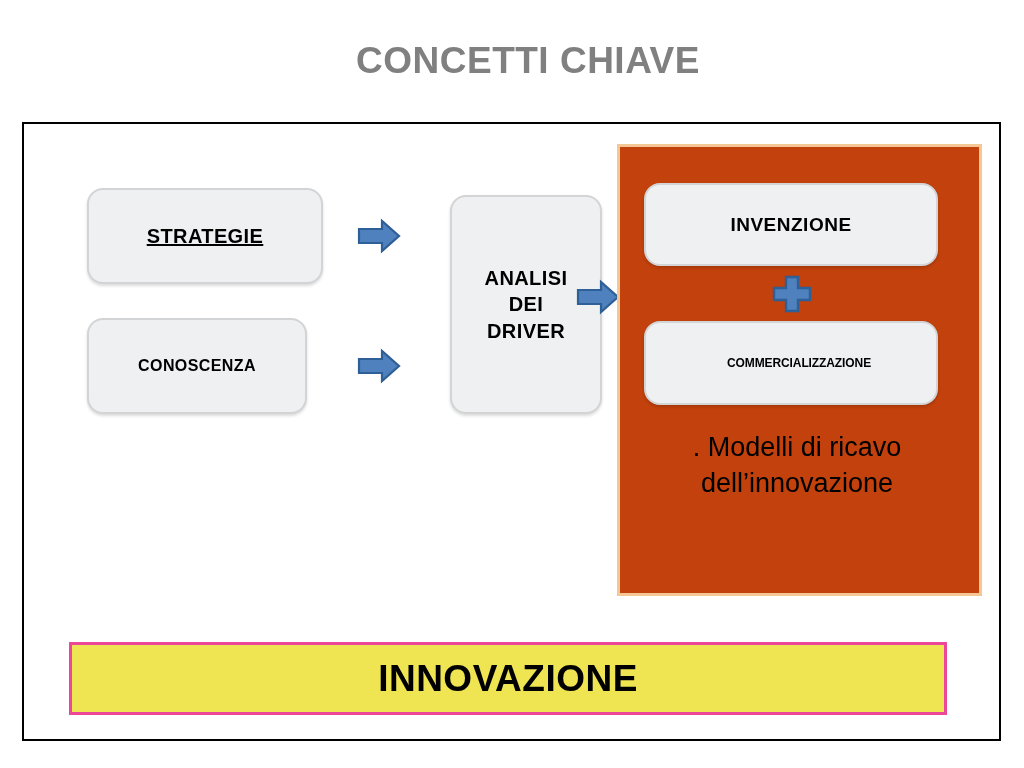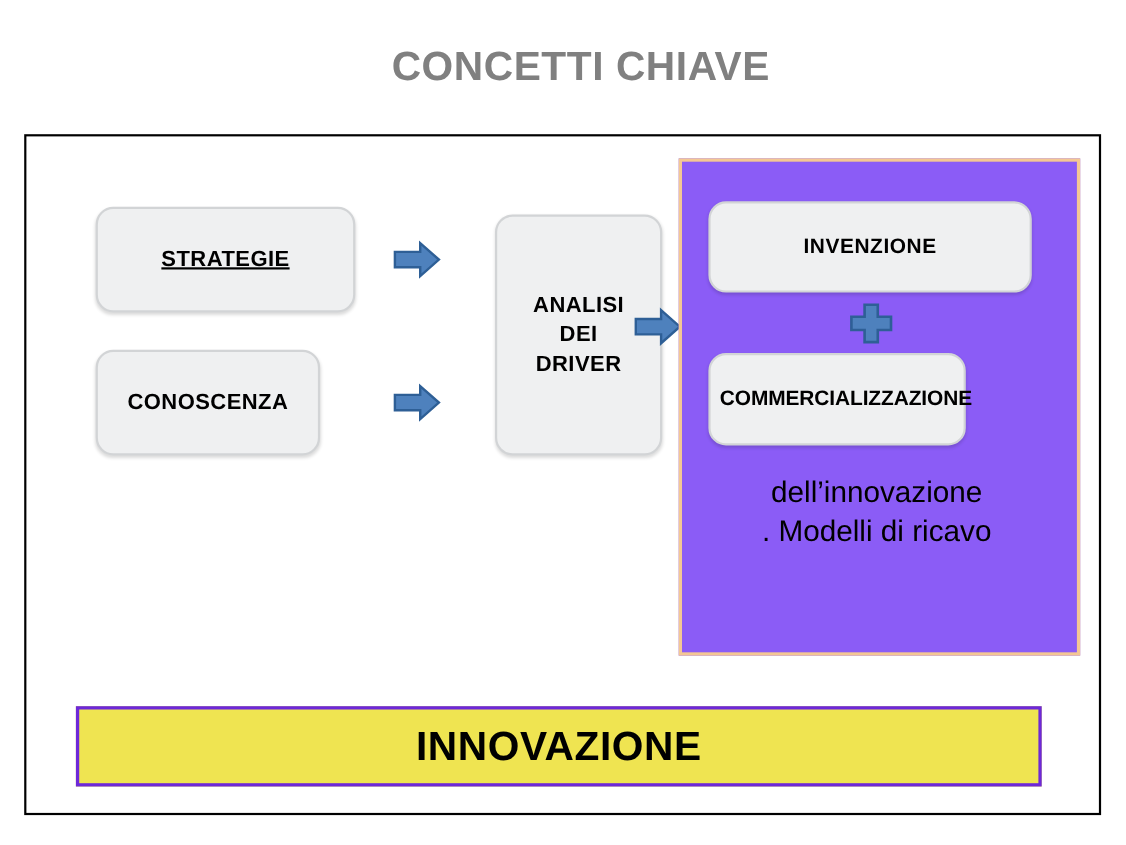--- a/index.html
+++ b/index.html
@@ -55,22 +55,22 @@
     color: #000000;
     font-weight: bold;
     box-shadow: 0 2px 3px rgba(0,0,0,0.14);
   }
 
   #box-strategie {
     left: 63px;  top: 64px;  width: 236px; height: 96px;
     font-size: 20px; letter-spacing: 0.4px; text-decoration: underline;
   }
   #box-conoscenza {
-    left: 63px;  top: 194px; width: 204px; height: 96px;
-    font-size: 20px; letter-spacing: 0.4px;
+    left: 63px;  top: 194px; width: 220px; height: 96px;
+    font-size: 16px; letter-spacing: 0.4px;
   }
   #box-analisi {
     left: 378px; top: 71px;  width: 152px; height: 219px;
     font-size: 20px; line-height: 1.32; letter-spacing: 0.4px; margin-left: 48px;
   }
 
   
   .arrow {
     position: absolute;
     width: 44px;
@@ -80,32 +80,32 @@
   #arrow-conoscenza { left: 333px; top: 224px; }
   #arrow-to-yellow { left: 552px; top: 155px; }
 
   
   #yellow-panel {
     position: absolute;
     left: 593px;
     top: 20px;
     width: 365px;
     height: 452px;
-    background: #8b5cf6;
+    background: #c2410c;
     border: 3px solid #f4c794;
     box-sizing: border-box;
   }
 
   #box-invenzione {
     left: 24px;  top: 36px;  width: 294px; height: 83px;
     font-size: 19px; letter-spacing: 0.5px;
   }
   #box-commercializzazione {
-    left: 24px;  top: 174px; width: 234px; height: 84px;
-    font-size: 19px; letter-spacing: -0.1px; padding-left: 16px;
+    left: 24px;  top: 174px; width: 294px; height: 84px;
+    font-size: 12px; letter-spacing: -0.1px; padding-left: 16px;
   }
 
   
   #plus-icon {
     position: absolute;
     left: 152px;
     top: 128px;
     width: 40px;
     height: 38px;
   }
@@ -123,21 +123,21 @@
   }
 
   
   #banner-innovazione {
     position: absolute;
     left: 45px;
     top: 518px;
     width: 878px;
     height: 73px;
     background: #efe451;
-    border: 3px solid #6d28d9;
+    border: 3px solid #ec4899;
     box-sizing: border-box;
     display: flex;
     align-items: center;
     justify-content: center;
     font-size: 37px;
     font-weight: bold;
     color: #000000;
     letter-spacing: 0.5px;
   }
 </style>
@@ -192,22 +192,22 @@
       <svg viewBox="0 0 40 38" width="40" height="38" aria-hidden="true">
         <polygon points="14,2 26,2 26,13 38,13 38,25 26,25 26,36 14,36 14,25 2,25 2,13 14,13" fill="#4e81bd" stroke="#2e5f96" stroke-width="2.4" stroke-linejoin="miter"></polygon>
       </svg>
     </div>
 
     <div class="node-box" id="box-commercializzazione">
       <span>COMMERCIALIZZAZIONE</span>
     </div>
 
     <div id="yellow-bullets">
+      <div>. Modelli di ricavo</div>
       <div>dell’innovazione</div>
-      <div>. Modelli di ricavo</div>
     </div>
 
   </div>
 
   <div id="banner-innovazione">
     <span>INNOVAZIONE</span>
   </div>
 
 </div>
 

